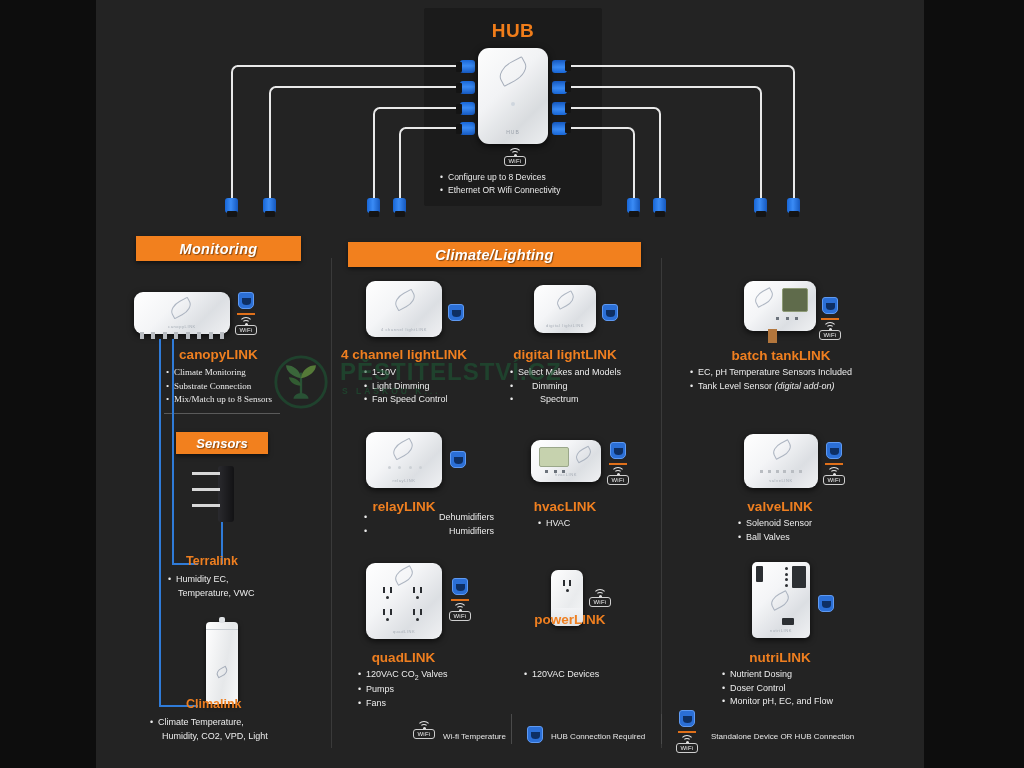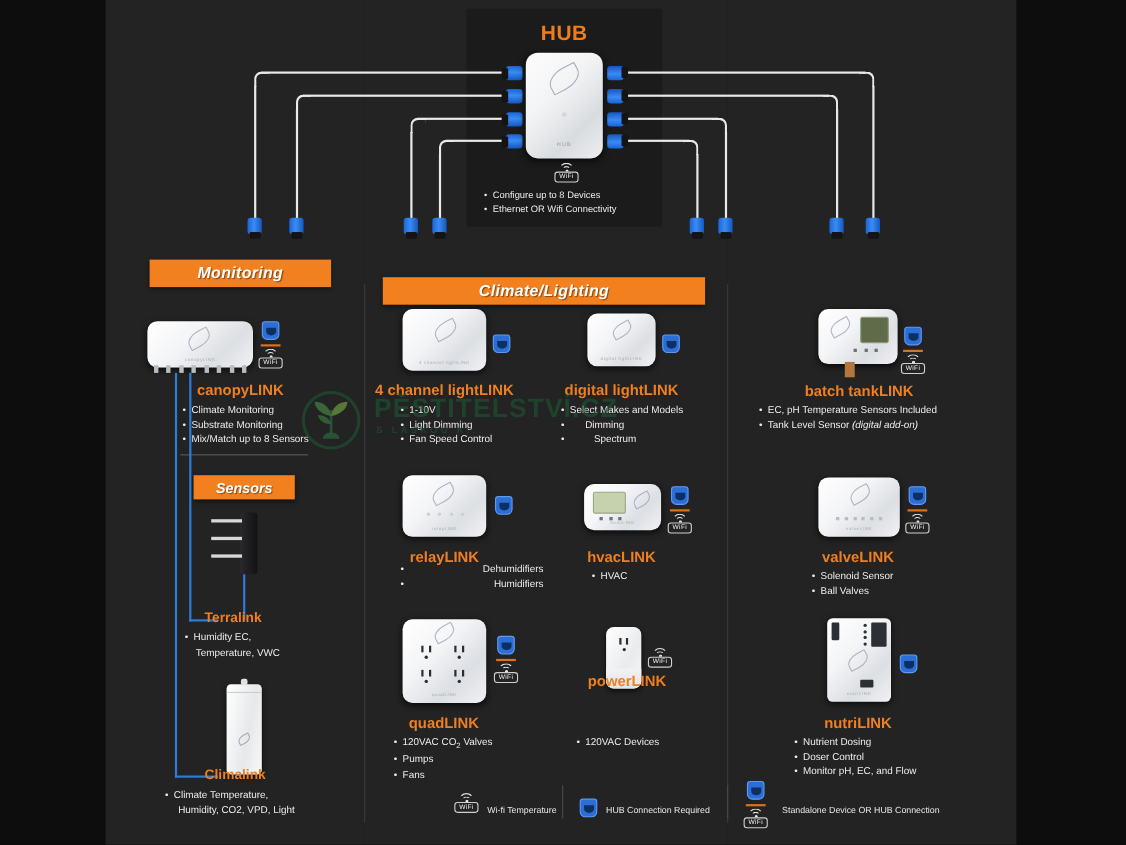--- a/index.html
+++ b/index.html
@@ -92,21 +92,21 @@
   .cat-header {
     position: absolute; height: 25px; background: #f2801e;
     display: flex; align-items: center; justify-content: center;
     box-shadow: 0 2px 4px rgba(0,0,0,.5);
   }
   .cat-header span {
     color: #fff; font-style: italic; font-weight: bold; font-size: 14.5px;
     letter-spacing: .3px; text-shadow: 1px 1px 1px rgba(0,0,0,.45);
   }
   #cat-monitoring  { left: 136px; top: 236px; width: 165px; }
-  #cat-climate     { left: 348px; top: 252px; width: 293px; }
+  #cat-climate     { left: 348px; top: 242px; width: 293px; }
   #cat-irrigation  { left: 672px; top: 236px; width: 219px; }
 
   .sub-header {
     position: absolute; height: 22px; background: #f2801e;
     display: flex; align-items: center; justify-content: center;
     box-shadow: 0 2px 4px rgba(0,0,0,.5);
   }
   .sub-header span {
     color: #fff; font-style: italic; font-weight: bold; font-size: 13px;
     text-shadow: 1px 1px 1px rgba(0,0,0,.45);
@@ -356,23 +356,23 @@
   <div class="badge-div" style="left:237px;top:313px;"></div>
   <div class="badge-wifi" style="left:235px;top:316px;">
     <div class="arcs">
         <div class="arc a1"></div>
         <div class="arc a2"></div>
         <div class="arc a3"></div>
       </div>
     <div class="pill">WiFi</div>
   </div>
   <div class="dev-name" style="left:136px;top:347px;width:165px;">canopyLINK</div>
-  <ul class="bullets" style="left:166px;top:366px;width:150px;">
+  <ul class="bullets" style="left:166px;top:366px;width:150px;font-family:Liberation Serif, serif;">
     <li>Climate Monitoring</li>
-    <li>Substrate Monitoring</li>
+    <li>Substrate Connection</li>
     <li>Mix/Match up to 8 Sensors</li>
   </ul>
   <div id="mon-divider"></div>
   <div class="sub-header" id="sub-sensors">
     <span>Sensors</span>
   </div>
 
   <div class="mon-line" style="left:159px;top:339px;width:2px;height:368px;"></div>
   <div class="mon-line" style="left:172px;top:339px;width:2px;height:226px;"></div>
   <div class="mon-line" style="left:172px;top:563px;width:26px;height:2px;"></div>

